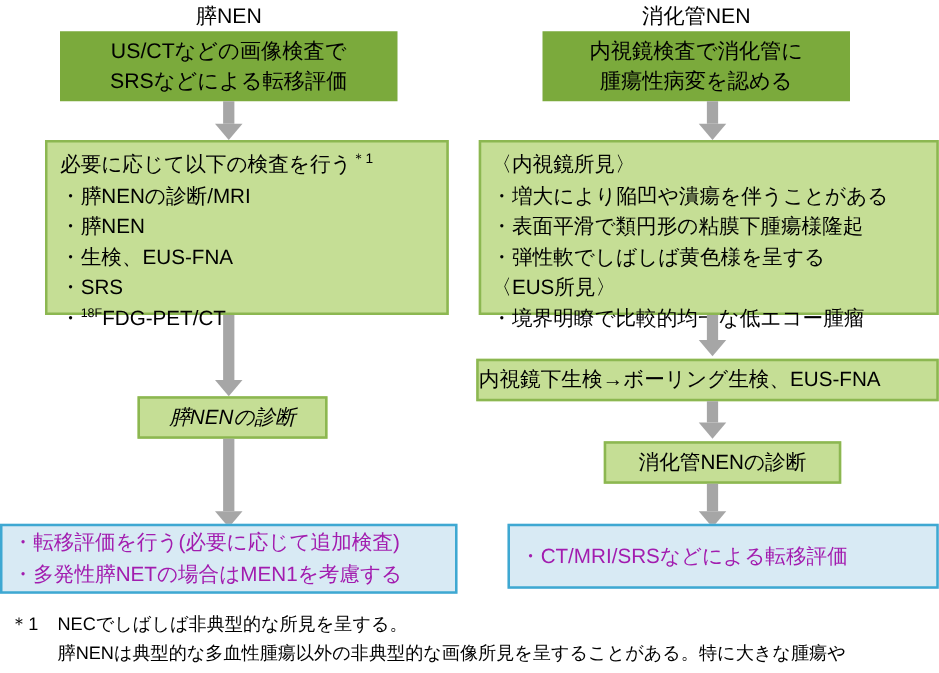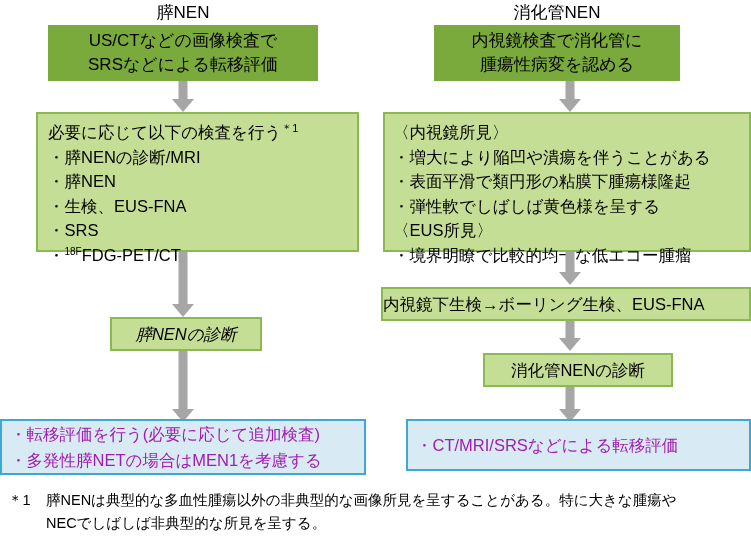--- a/index.html
+++ b/index.html
@@ -238,18 +238,18 @@
 
   <div class="node box-blue" style="left:406px; top:419px; width:345px; height:52px;">
     <div class="lines">
       <div>・CT/MRI/SRSなどによる転移評価</div>
     </div>
   </div>
 
   <div class="footnote" style="left:8px; top:489px; width:740px;">
     <span class="fn-mark">＊1</span>
     <div class="fn-body">
+      <div>NECでしばしば非典型的な所見を呈する。</div>
       <div>膵NENは典型的な多血性腫瘍以外の非典型的な画像所見を呈することがある。特に大きな腫瘍や</div>
-      <div>NECでしばしば非典型的な所見を呈する。</div>
     </div>
   </div>
 
 </div>
 
 </body></html>

